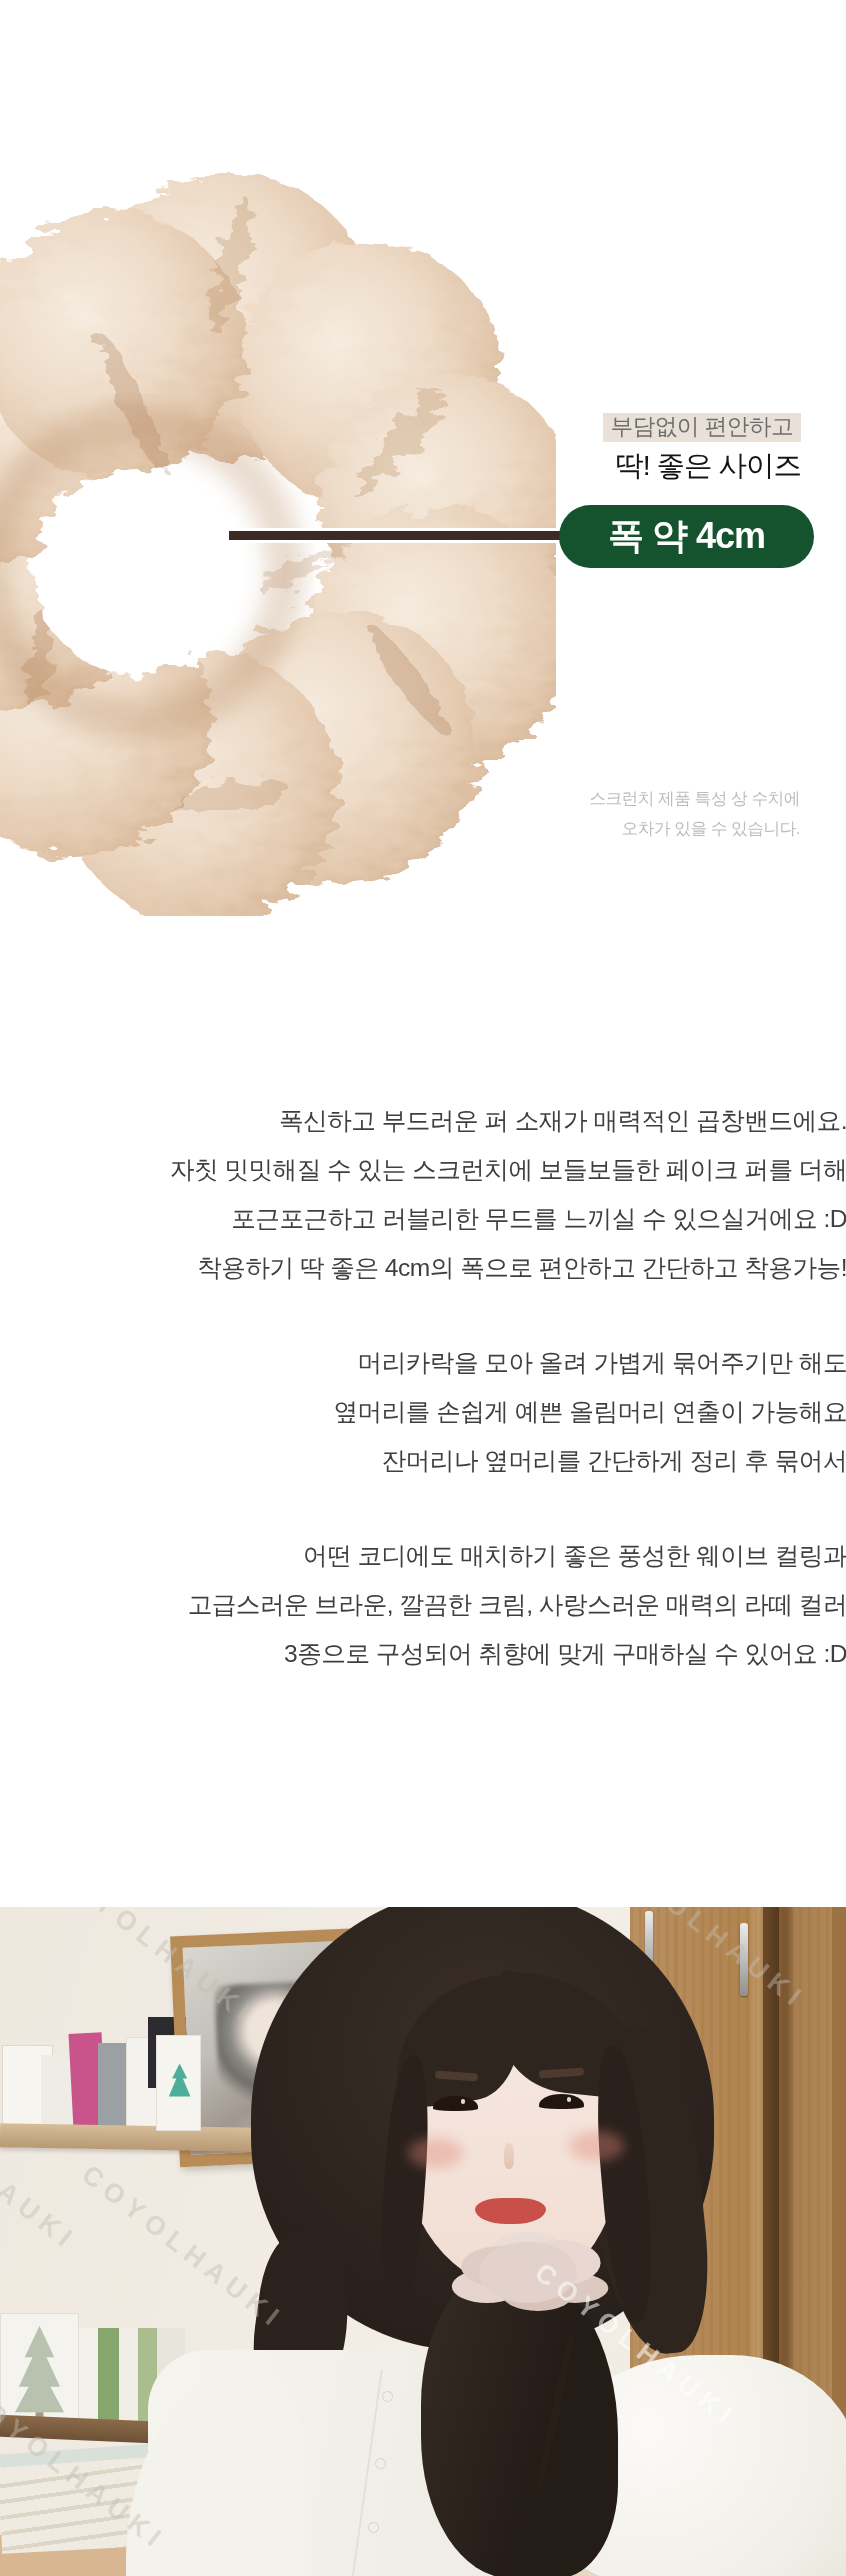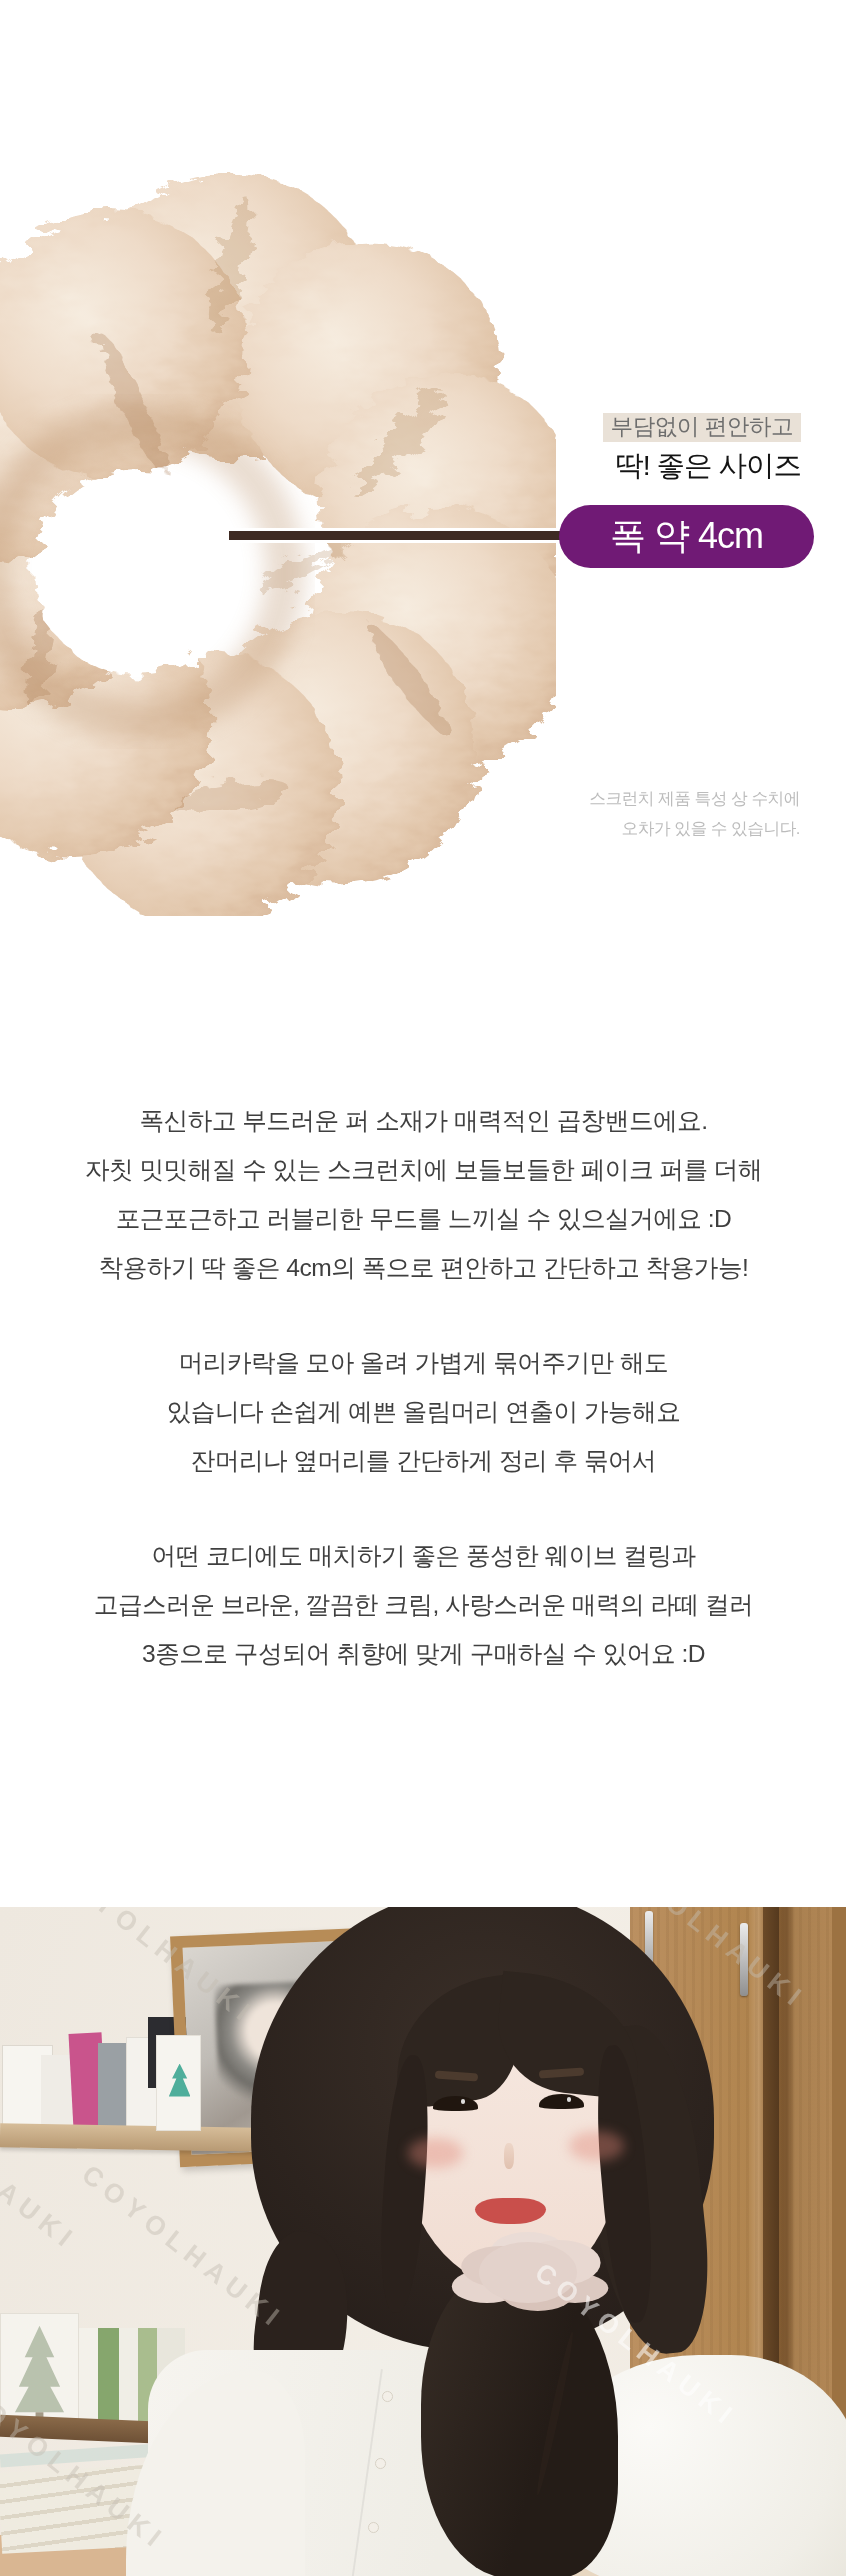--- a/index.html
+++ b/index.html
@@ -7,34 +7,34 @@
   body { font-family:"Liberation Sans","DejaVu Sans",sans-serif; }
   #page { position:relative; width:847px; height:2576px; margin:0 auto; background:#ffffff; overflow:hidden; }
 
   
   #scrunchie-svg { position:absolute; left:-14.8px; top:148px; width:571px; height:768px; }
   .eyebrow { position:absolute; right:46px; top:413px; background:#e9e1d7; color:#6e6e6e;
              font-size:22.6px; line-height:28.5px; padding:0 7.9px; letter-spacing:-0.5px; }
   .size-title { position:absolute; right:46px; top:450px; color:#141414; font-size:28.5px;
                 font-weight:normal; letter-spacing:-1px; line-height:31.5px; }
   .width-badge { position:absolute; left:559px; top:505px; width:255px; height:63px;
-                 background:#701a75; color:#ffffff; border-radius:33px;
+                 background:#14532d; color:#ffffff; border-radius:33px;
                  display:flex; align-items:center; justify-content:center;
-                 font-size:36px; font-weight:normal; letter-spacing:-1px; z-index:3; }
+                 font-size:36px; font-weight:bold; letter-spacing:-1px; z-index:3; }
   .connector-line { position:absolute; left:229px; top:528px; width:340px; height:14.8px;
                     background:#3e2a22; border-top:3.9px solid #ffffff; border-bottom:3.9px solid #ffffff;
                     z-index:2; }
   .size-caption { position:absolute; right:47px; top:784px; text-align:right;
                   font-size:16.7px; line-height:29.5px; color:#bcbcbc; letter-spacing:-0.5px; }
   .size-caption span { display:block; }
 
   
   .description { position:absolute; left:0; top:1096px; width:847px; text-align:center;
                  color:#3f3f3f; font-size:24.6px; line-height:49px; letter-spacing:-0.5px; }
-  .description .para { margin-bottom:46px; }
+  .description .para { margin-bottom:46px;text-align:right; }
   .description .line { display:block; }
 
   
   .photo { position:absolute; left:0; top:1907px; width:847px; height:669px; overflow:hidden;
            background:linear-gradient(105deg,#eee8df 0%,#f3eee6 55%,#efe9e0 100%); }
   .photo > div { position:absolute; }
 
   
   .frame { left:175px; top:24.6px; width:197px; height:231px; transform:rotate(-2.5deg);
            border:12.8px solid #b78c57; z-index:1;
@@ -214,21 +214,21 @@
 
   <div class="description">
     <div class="para">
       <span class="line">폭신하고 부드러운 퍼 소재가 매력적인 곱창밴드에요.</span>
       <span class="line">자칫 밋밋해질 수 있는 스크런치에 보들보들한 페이크 퍼를 더해</span>
       <span class="line">포근포근하고 러블리한 무드를 느끼실 수 있으실거에요 :D</span>
       <span class="line">착용하기 딱 좋은 4cm의 폭으로 편안하고 간단하고 착용가능!</span>
     </div>
     <div class="para">
       <span class="line">머리카락을 모아 올려 가볍게 묶어주기만 해도</span>
-      <span class="line">있습니다 손쉽게 예쁜 올림머리 연출이 가능해요</span>
+      <span class="line">옆머리를 손쉽게 예쁜 올림머리 연출이 가능해요</span>
       <span class="line">잔머리나 옆머리를 간단하게 정리 후 묶어서</span>
     </div>
     <div class="para">
       <span class="line">어떤 코디에도 매치하기 좋은 풍성한 웨이브 컬링과</span>
       <span class="line">고급스러운 브라운, 깔끔한 크림, 사랑스러운 매력의 라떼 컬러</span>
       <span class="line">3종으로 구성되어 취향에 맞게 구매하실 수 있어요 :D</span>
     </div>
   </div>
 
   <div class="photo">

